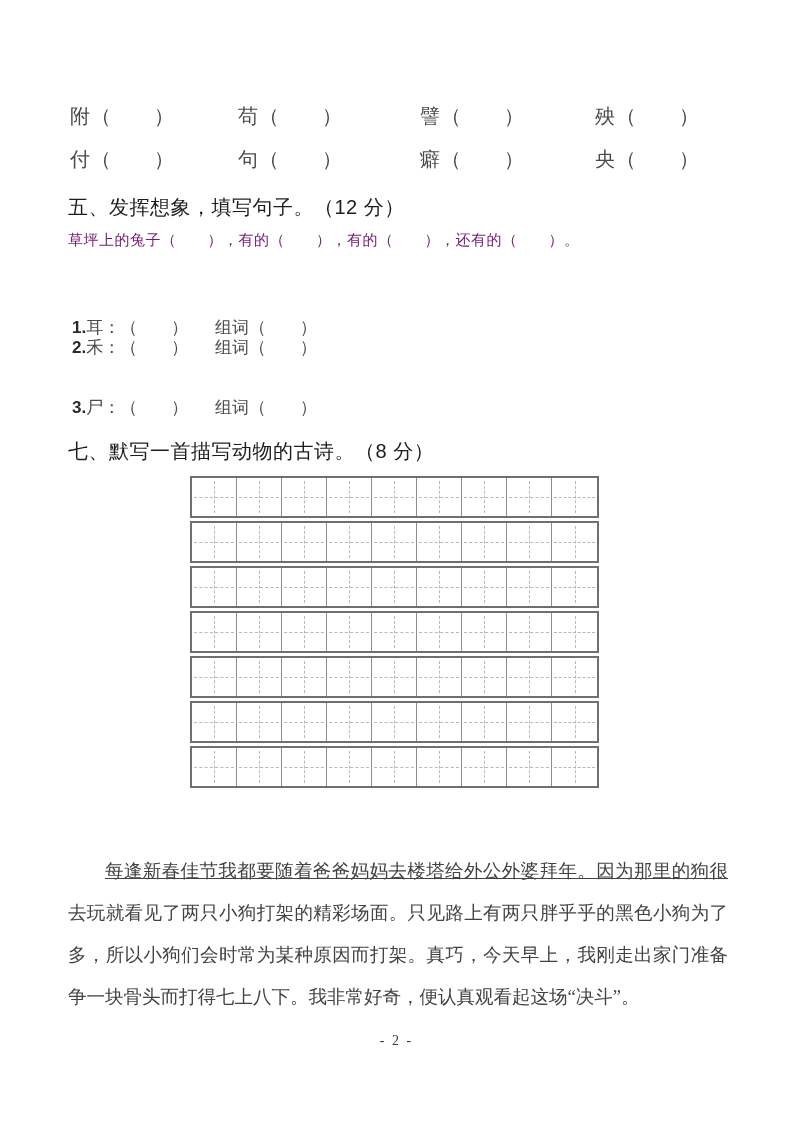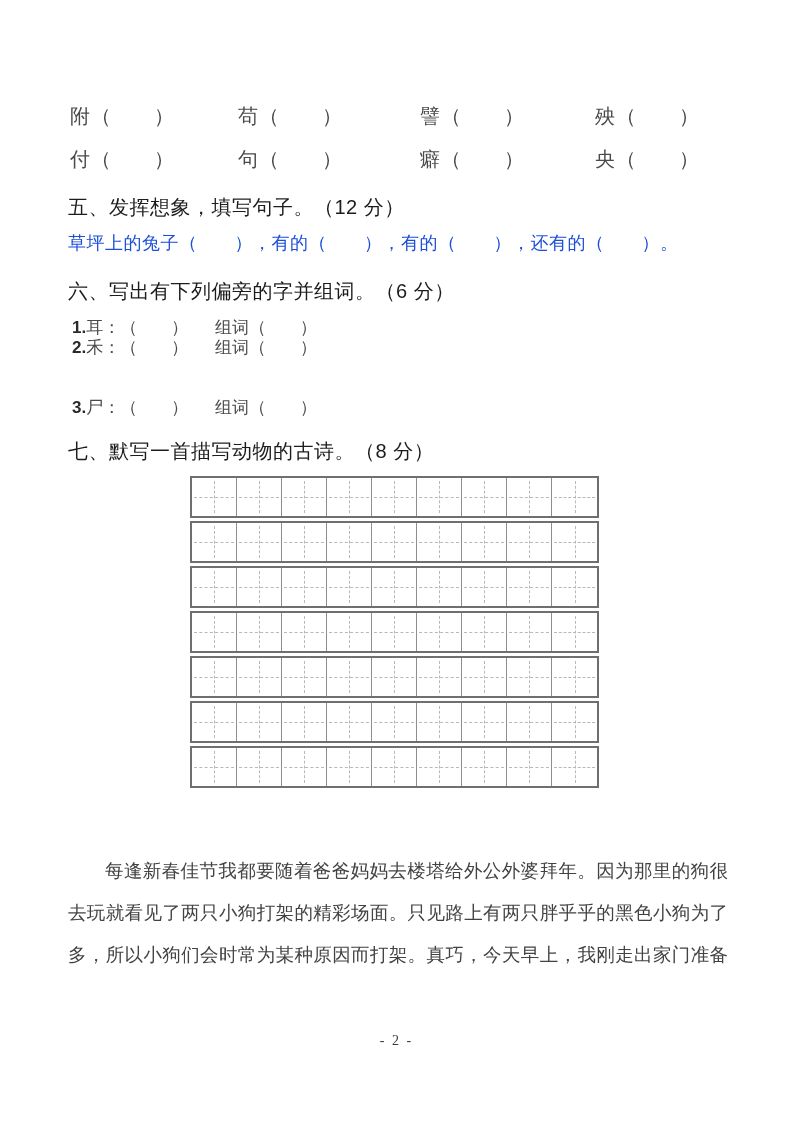--- a/index.html
+++ b/index.html
@@ -25,21 +25,21 @@
   
   .heading {
     font-family: "Liberation Sans", "DejaVu Sans", sans-serif;
     font-weight: normal;
     font-size: 20px;
     color: #1c1c1c;
     letter-spacing: 0.5px;
     white-space: nowrap;
   }
 
-  .sentence { font-size: 18px; color: #1d4ed8; white-space: nowrap; letter-spacing: 0.5px; }
+  .sentence { font-size: 15px; color: #701a75; white-space: nowrap; letter-spacing: 0.5px; }
 
   
   .s6-item { height: 26px; font-size: 17px; color: #4a4a4a; }
   .s6-num {
     font-family: "Liberation Sans", "DejaVu Sans", sans-serif;
     font-weight: bold; color: #2a2a2a;
   }
   .s6-left { position: absolute; left: 4px; white-space: nowrap; }
   .s6-zuci { position: absolute; left: 147px; white-space: nowrap; }
 
@@ -65,21 +65,21 @@
   }
   .cell::after {
     content: ""; position: absolute; top: 50%; left: 2px; right: 2px;
     border-top: 1px dashed #b8b8b8;
   }
 
   
   .para { font-size: 18.5px; color: #424242; width: 660px; }
   .pline { line-height: 42px; height: 42px; white-space: nowrap; }
   .pline.jl { text-align: justify; text-align-last: justify; white-space: normal; overflow: hidden; }
-  .pline.indent { padding-left: 37px; box-sizing: border-box; }
+  .pline.indent { padding-left: 37px; box-sizing: border-box; text-decoration: underline; }
 
   .footer {
     position: absolute; left: 0; width: 793px; text-align: center;
     font-size: 14px; color: #3a3a3a; letter-spacing: 2px;
     font-family: "Liberation Serif", "DejaVu Serif", serif;
   }
 </style>
 </head>
 <body>
 
@@ -94,21 +94,20 @@
   <div class="abs pair-row" style="top:146px">
     <span>付（　　）</span>
     <span>句（　　）</span>
     <span>癖（　　）</span>
     <span>央（　　）</span>
   </div>
 
   <div class="abs heading" style="top:194px">五、发挥想象，填写句子。（12 分）</div>
   <div class="abs sentence" style="top:231px">草坪上的兔子（　　），有的（　　），有的（　　），还有的（　　）。</div>
 
-  <div class="abs heading" style="top:278px">六、写出有下列偏旁的字并组词。（6 分）</div>
   <div class="abs s6-item" style="top:316px">
     <span class="s6-left"><span class="s6-num">1.</span><span>耳：（　　）</span></span>
     <span class="s6-zuci">组词（　　）</span>
   </div>
   <div class="abs s6-item" style="top:336px">
     <span class="s6-left"><span class="s6-num">2.</span><span>禾：（　　）</span></span>
     <span class="s6-zuci">组词（　　）</span>
   </div>
   <div class="abs s6-item" style="top:396px">
     <span class="s6-left"><span class="s6-num">3.</span><span>尸：（　　）</span></span>
@@ -193,17 +192,18 @@
         <div class="cell"></div>
         <div class="cell"></div>
         <div class="cell"></div>
       </div>
     </div>
 
   <div class="abs para" style="top:850px">
     <div class="pline jl indent">每逢新春佳节我都要随着爸爸妈妈去楼塔给外公外婆拜年。因为那里的狗很</div>
     <div class="pline jl">去玩就看见了两只小狗打架的精彩场面。只见路上有两只胖乎乎的黑色小狗为了</div>
     <div class="pline jl">多，所以小狗们会时常为某种原因而打架。真巧，今天早上，我刚走出家门准备</div>
+    <div class="pline">争一块骨头而打得七上八下。我非常好奇，便认真观看起这场“决斗”。</div>
   </div>
 
   <div class="footer" style="top:1033px">- 2 -</div>
 
 </div>
 
 </body></html>

